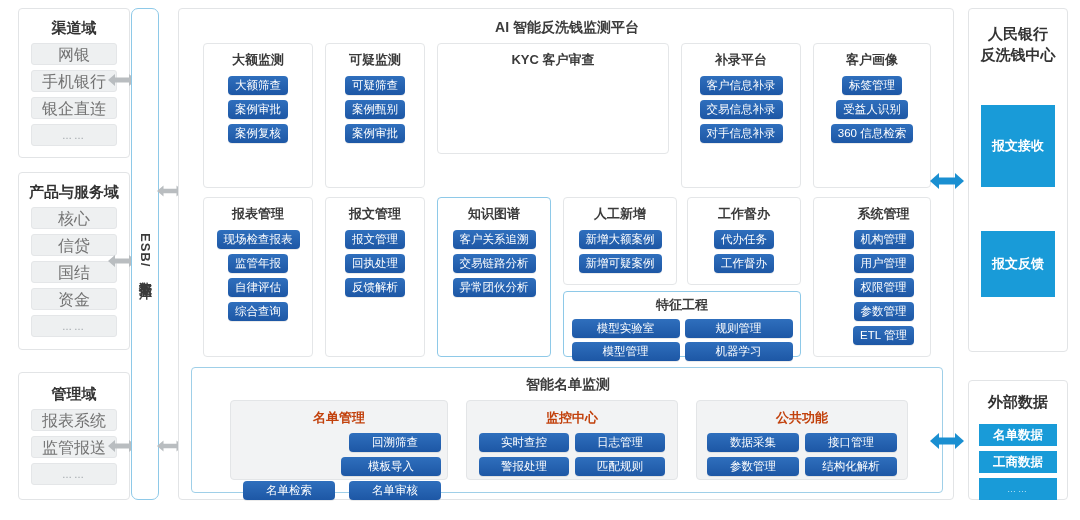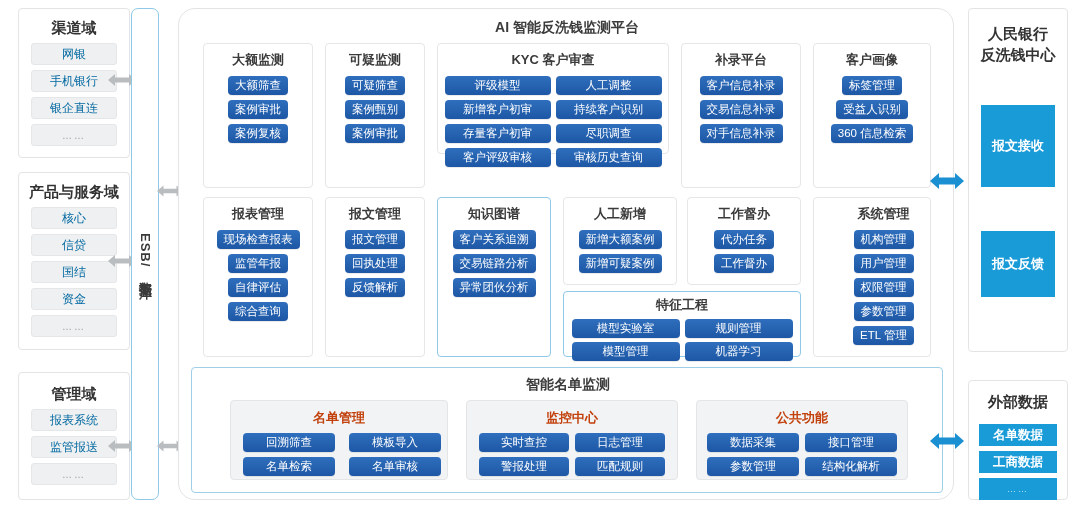--- a/index.html
+++ b/index.html
@@ -55,22 +55,22 @@
     white-space: nowrap;
     box-shadow: 0 1px 0 rgba(0,0,0,.08);
   }
 
   
   .dom-ttl { font-size: 15px; font-weight: bold; color: #333; text-align:center; }
   .chip {
     background: #eef0f1;
     border: 1px solid #e4e6e8;
     border-radius: 3px;
-    color: #0369a1;
-    font-size: 12px;
+    color: #737373;
+    font-size: 16px;
     height: 22px;
     line-height: 21px;
     text-align: center;
     margin: 5px 12px 0 12px;
   }
   .chip.dots { color: #9aa0a5; letter-spacing: 2px; font-size: 10px; }
 
   
   #esb-bar {
     position: absolute;
@@ -187,21 +187,21 @@
     <svg width="26" height="16" viewBox="0 0 28 16">
         <path d="M0 8 L7 2 L7 5.5 L21 5.5 L21 2 L28 8 L21 14 L21 10.5 L7 10.5 L7 14 Z" fill="#b9bdc0"></path>
       </svg>
   </div>
   <div class="arrow" style="left:157px; top:438px;">
     <svg width="26" height="16" viewBox="0 0 28 16">
         <path d="M0 8 L7 2 L7 5.5 L21 5.5 L21 2 L28 8 L21 14 L21 10.5 L7 10.5 L7 14 Z" fill="#b9bdc0"></path>
       </svg>
   </div>
 
-  <div class="panel" style="left:178px; top:8px; width:776px; height:492px;border-radius:17px;">
+  <div class="panel" style="left:178px; top:8px; width:776px; height:492px;">
 
     <div class="maintitle" style="left:0; top:10px; width:776px;">AI 智能反洗钱监测平台</div>
 
     <div class="grp" style="left:24px; top:34px; width:110px; height:145px;">
       <div class="grp-ttl">大额监测</div>
       <div class="btns">
         <div class="btn">大额筛查</div>
         <div class="btn">案例审批</div>
         <div class="btn">案例复核</div>
       </div>
@@ -211,30 +211,20 @@
       <div class="grp-ttl">可疑监测</div>
       <div class="btns">
         <div class="btn">可疑筛查</div>
         <div class="btn">案例甄别</div>
         <div class="btn">案例审批</div>
       </div>
     </div>
 
     <div class="grp" style="left:258px; top:34px; width:232px; height:111px;">
       <div class="grp-ttl">KYC 客户审查</div>
-      <div class="btns" style="gap:5px 5px;">
-        <div class="btn" style="width:106px;">评级模型</div>
-        <div class="btn" style="width:106px;">人工调整</div>
-        <div class="btn" style="width:106px;">新增客户初审</div>
-        <div class="btn" style="width:106px;">持续客户识别</div>
-        <div class="btn" style="width:106px;">存量客户初审</div>
-        <div class="btn" style="width:106px;">尽职调查</div>
-        <div class="btn" style="width:106px;">客户评级审核</div>
-        <div class="btn" style="width:106px;">审核历史查询</div>
-      </div>
     </div>
 
     <div class="grp" style="left:502px; top:34px; width:120px; height:145px;">
       <div class="grp-ttl">补录平台</div>
       <div class="btns">
         <div class="btn">客户信息补录</div>
         <div class="btn">交易信息补录</div>
         <div class="btn">对手信息补录</div>
       </div>
     </div>
@@ -313,21 +303,21 @@
       </div>
     </div>
 
     <div class="panel panel-blue" style="left:12px; top:358px; width:752px; height:126px;">
       <div class="maintitle" style="left:0; top:8px; width:752px;">智能名单监测</div>
 
       <div class="sub-grp" style="left:38px; top:32px; width:218px; height:80px;">
         <div class="sub-ttl">名单管理</div>
         <div class="btns" style="padding-top:6px; gap:5px 14px;justify-content:flex-end;">
           <div class="btn" style="width:92px;">回溯筛查</div>
-          <div class="btn" style="width:92px;">模板导入</div>
+          <div class="btn" style="width:100px;">模板导入</div>
           <div class="btn" style="width:92px;">名单检索</div>
           <div class="btn" style="width:92px;">名单审核</div>
         </div>
       </div>
 
       <div class="sub-grp" style="left:274px; top:32px; width:212px; height:80px;">
         <div class="sub-ttl">监控中心</div>
         <div class="btns" style="padding-top:6px; gap:5px 6px;">
           <div class="btn" style="width:90px;">实时查控</div>
           <div class="btn" style="width:90px;">日志管理</div>

